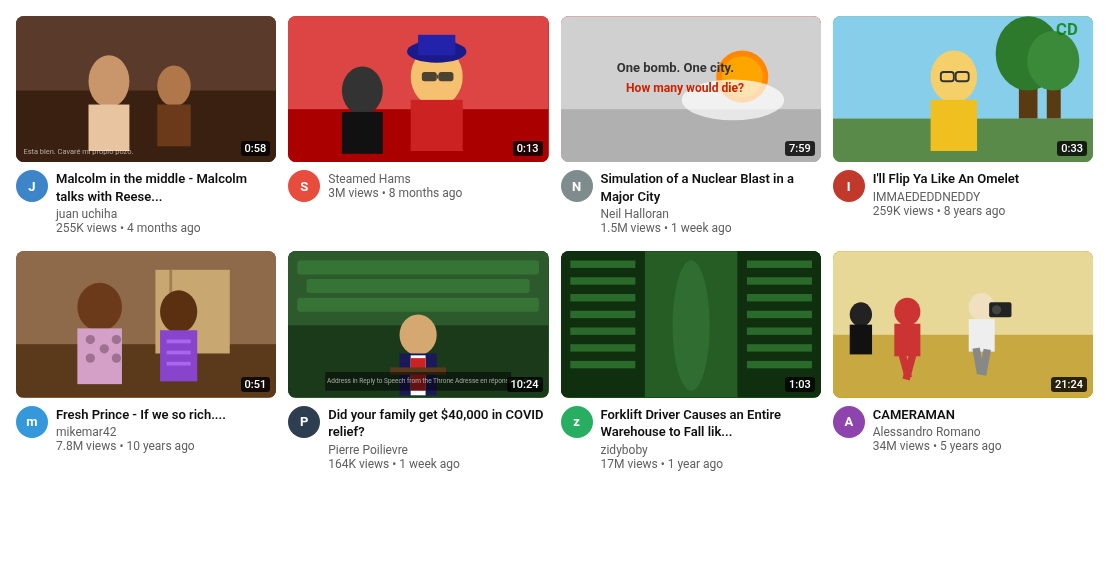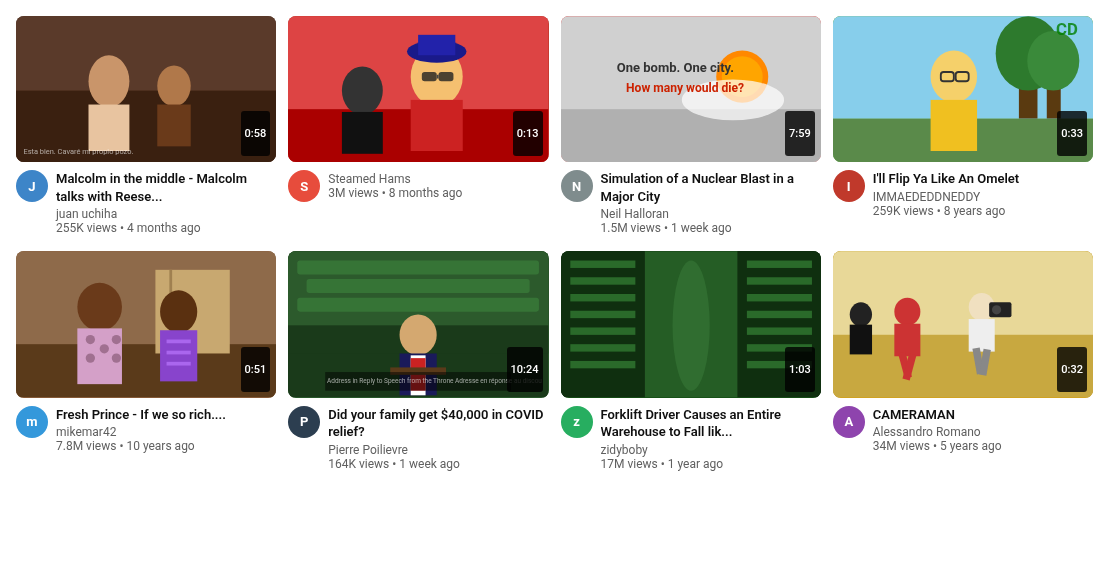--- a/index.html
+++ b/index.html
@@ -38,21 +38,21 @@
       text-align: center;
     }
     .duration-badge {
       position: absolute;
       bottom: 6px;
       right: 6px;
       background: rgba(0,0,0,0.8);
       color: #fff;
       font-size: 11px;
       font-weight: 500;
-      padding: 16px 4px;
+      padding: 1px 4px;
       border-radius: 3px;
     }
     .video-info {
       display: flex;
       gap: 8px;
       margin-top: 8px;
     }
     .avatar {
       width: 32px;
       height: 32px;
@@ -354,21 +354,21 @@
     <rect x="168" y="55" width="24" height="16" rx="2" fill="#222"></rect>
     <circle cx="176" cy="63" r="5" fill="#444"></circle>
 
     <rect x="150" y="105" width="8" height="28" fill="#888" transform="rotate(-10 150 105)"></rect>
     <rect x="162" y="105" width="8" height="28" fill="#888" transform="rotate(10 162 105)"></rect>
 
     <ellipse cx="30" cy="68" rx="12" ry="13" fill="#222"></ellipse>
     <rect x="18" y="79" width="24" height="32" fill="#111"></rect>
   </svg>
       </div>
-      <span class="duration-badge">0:32</span>
+      <span class="duration-badge">21:24</span>
     </div>
     <div class="video-info">
       <div class="avatar" style="background:#8e44ad">A</div>
       <div class="meta">
         <div class="video-title">CAMERAMAN</div>
         <div class="channel-name">Alessandro Romano</div>
         <div class="video-stats">34M views • 5 years ago</div>
       </div>
     </div>
   </div>

